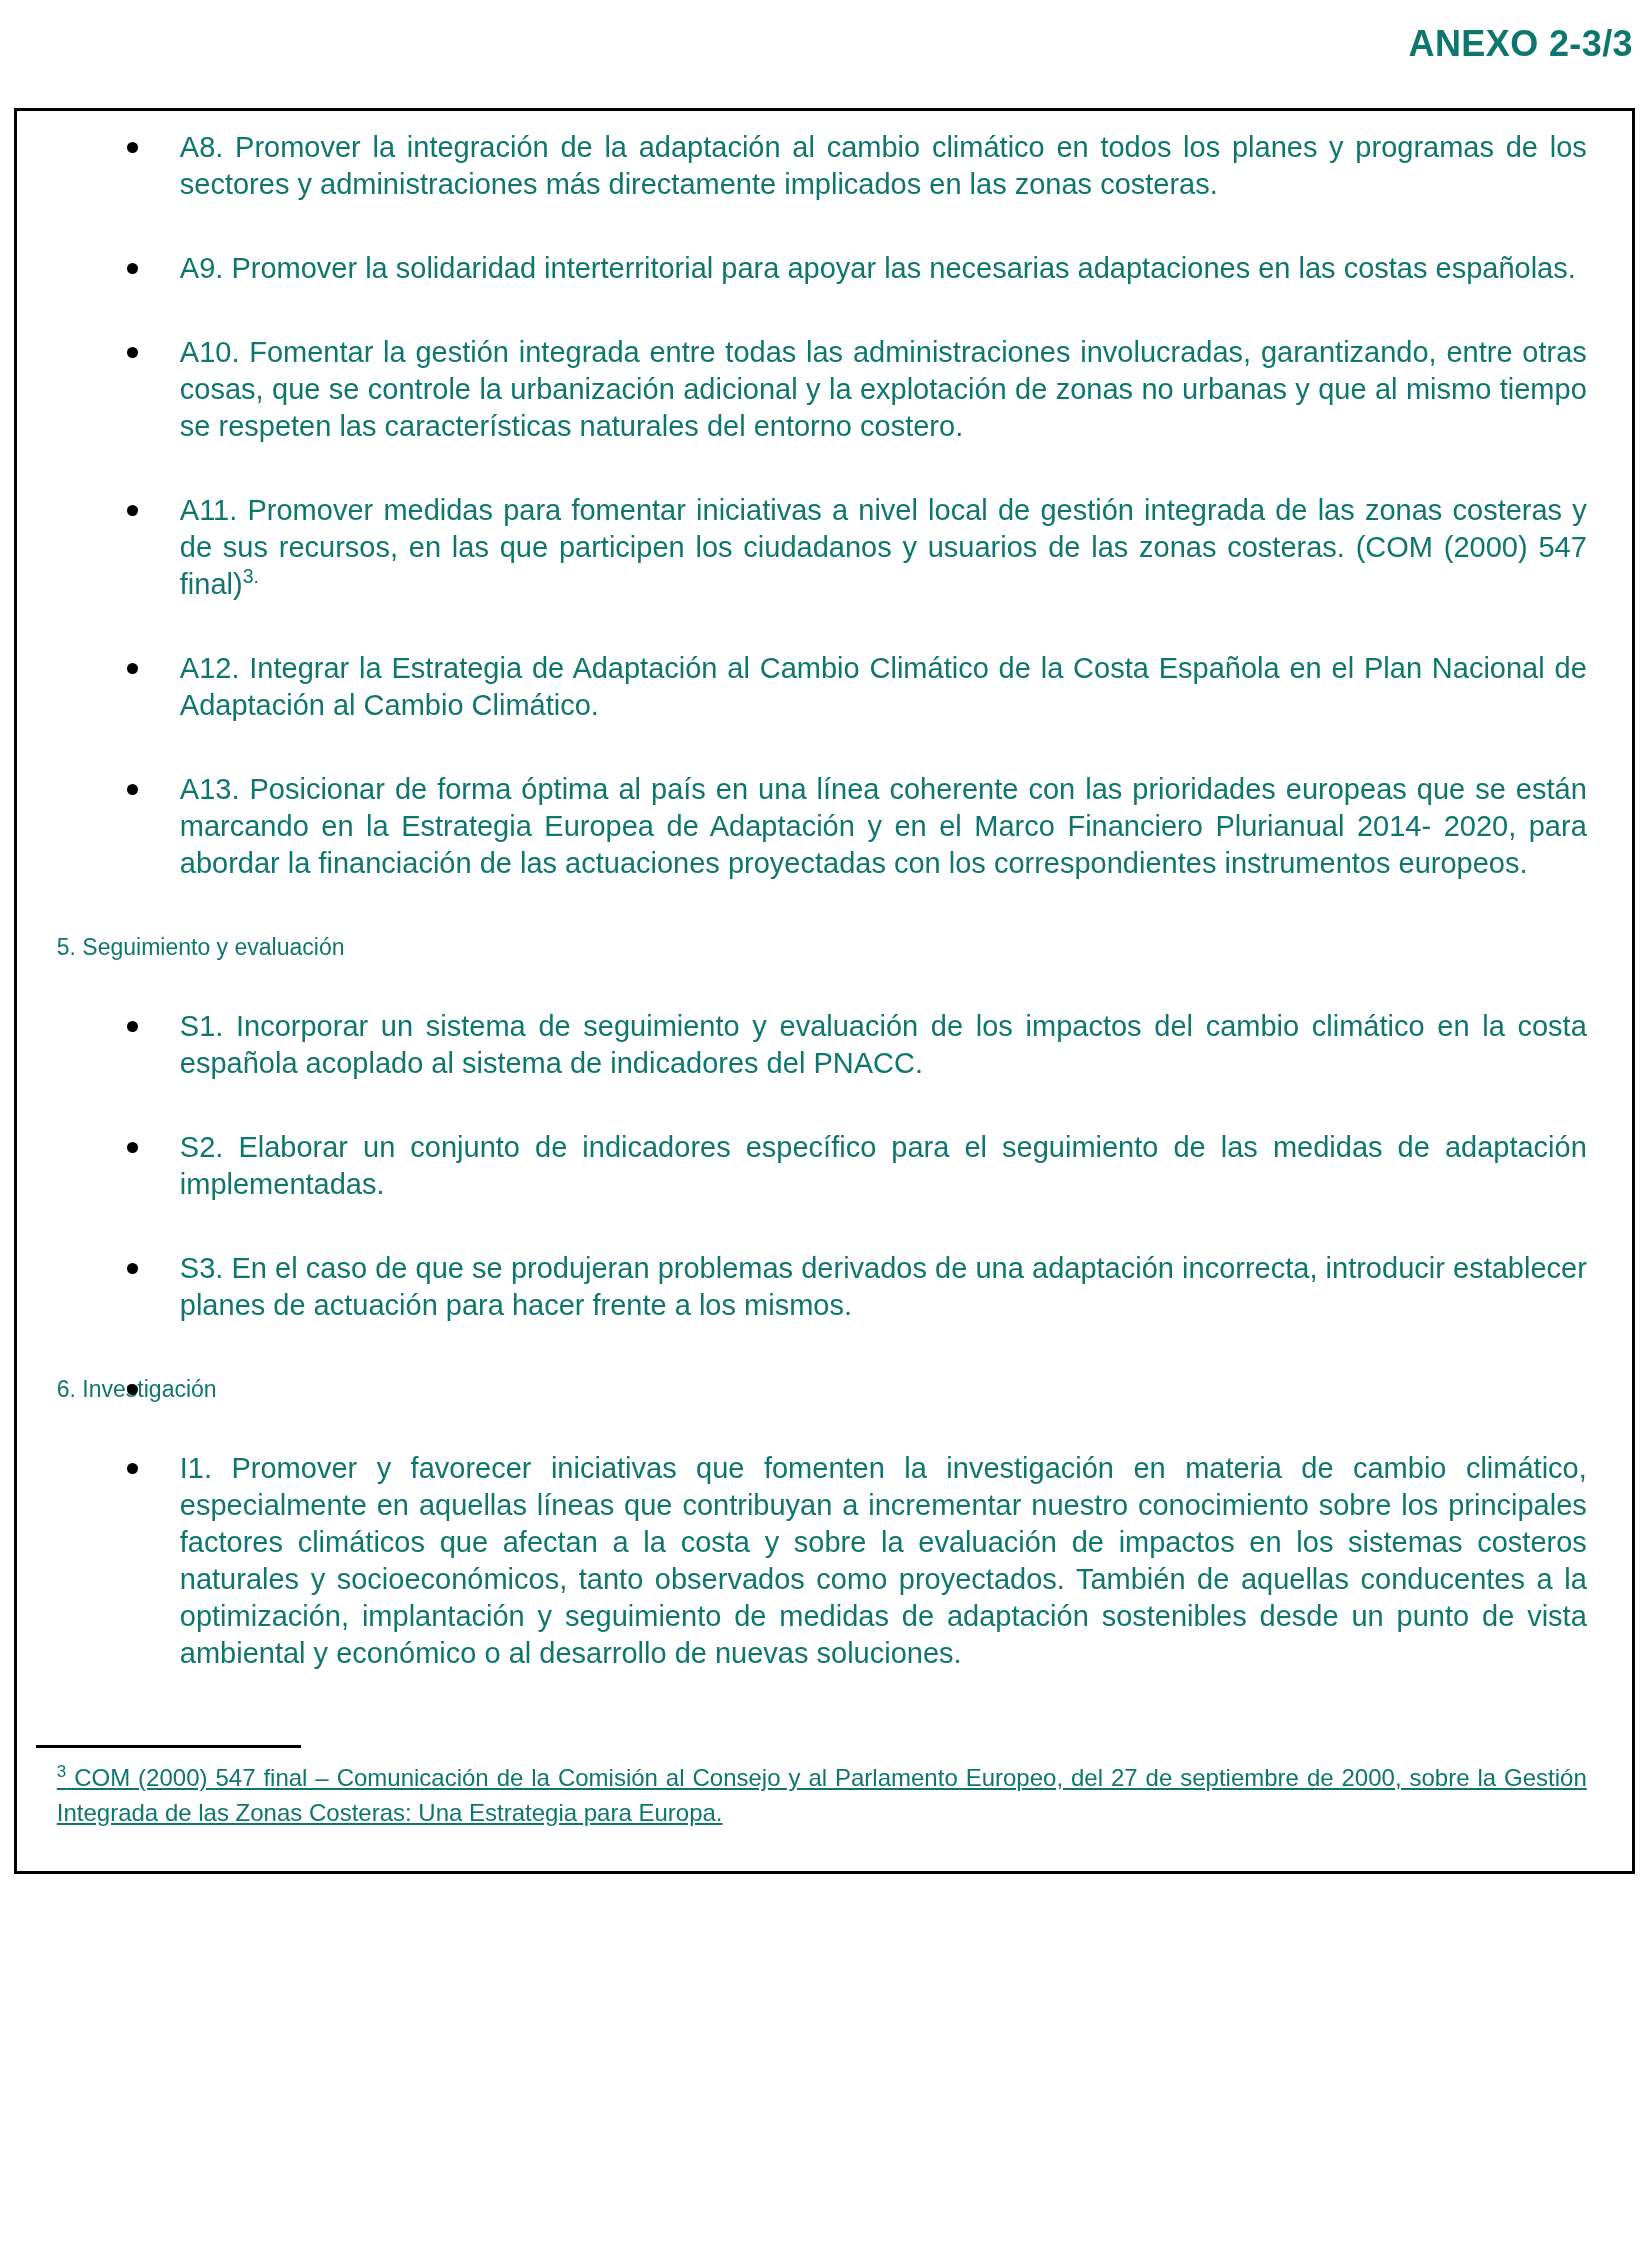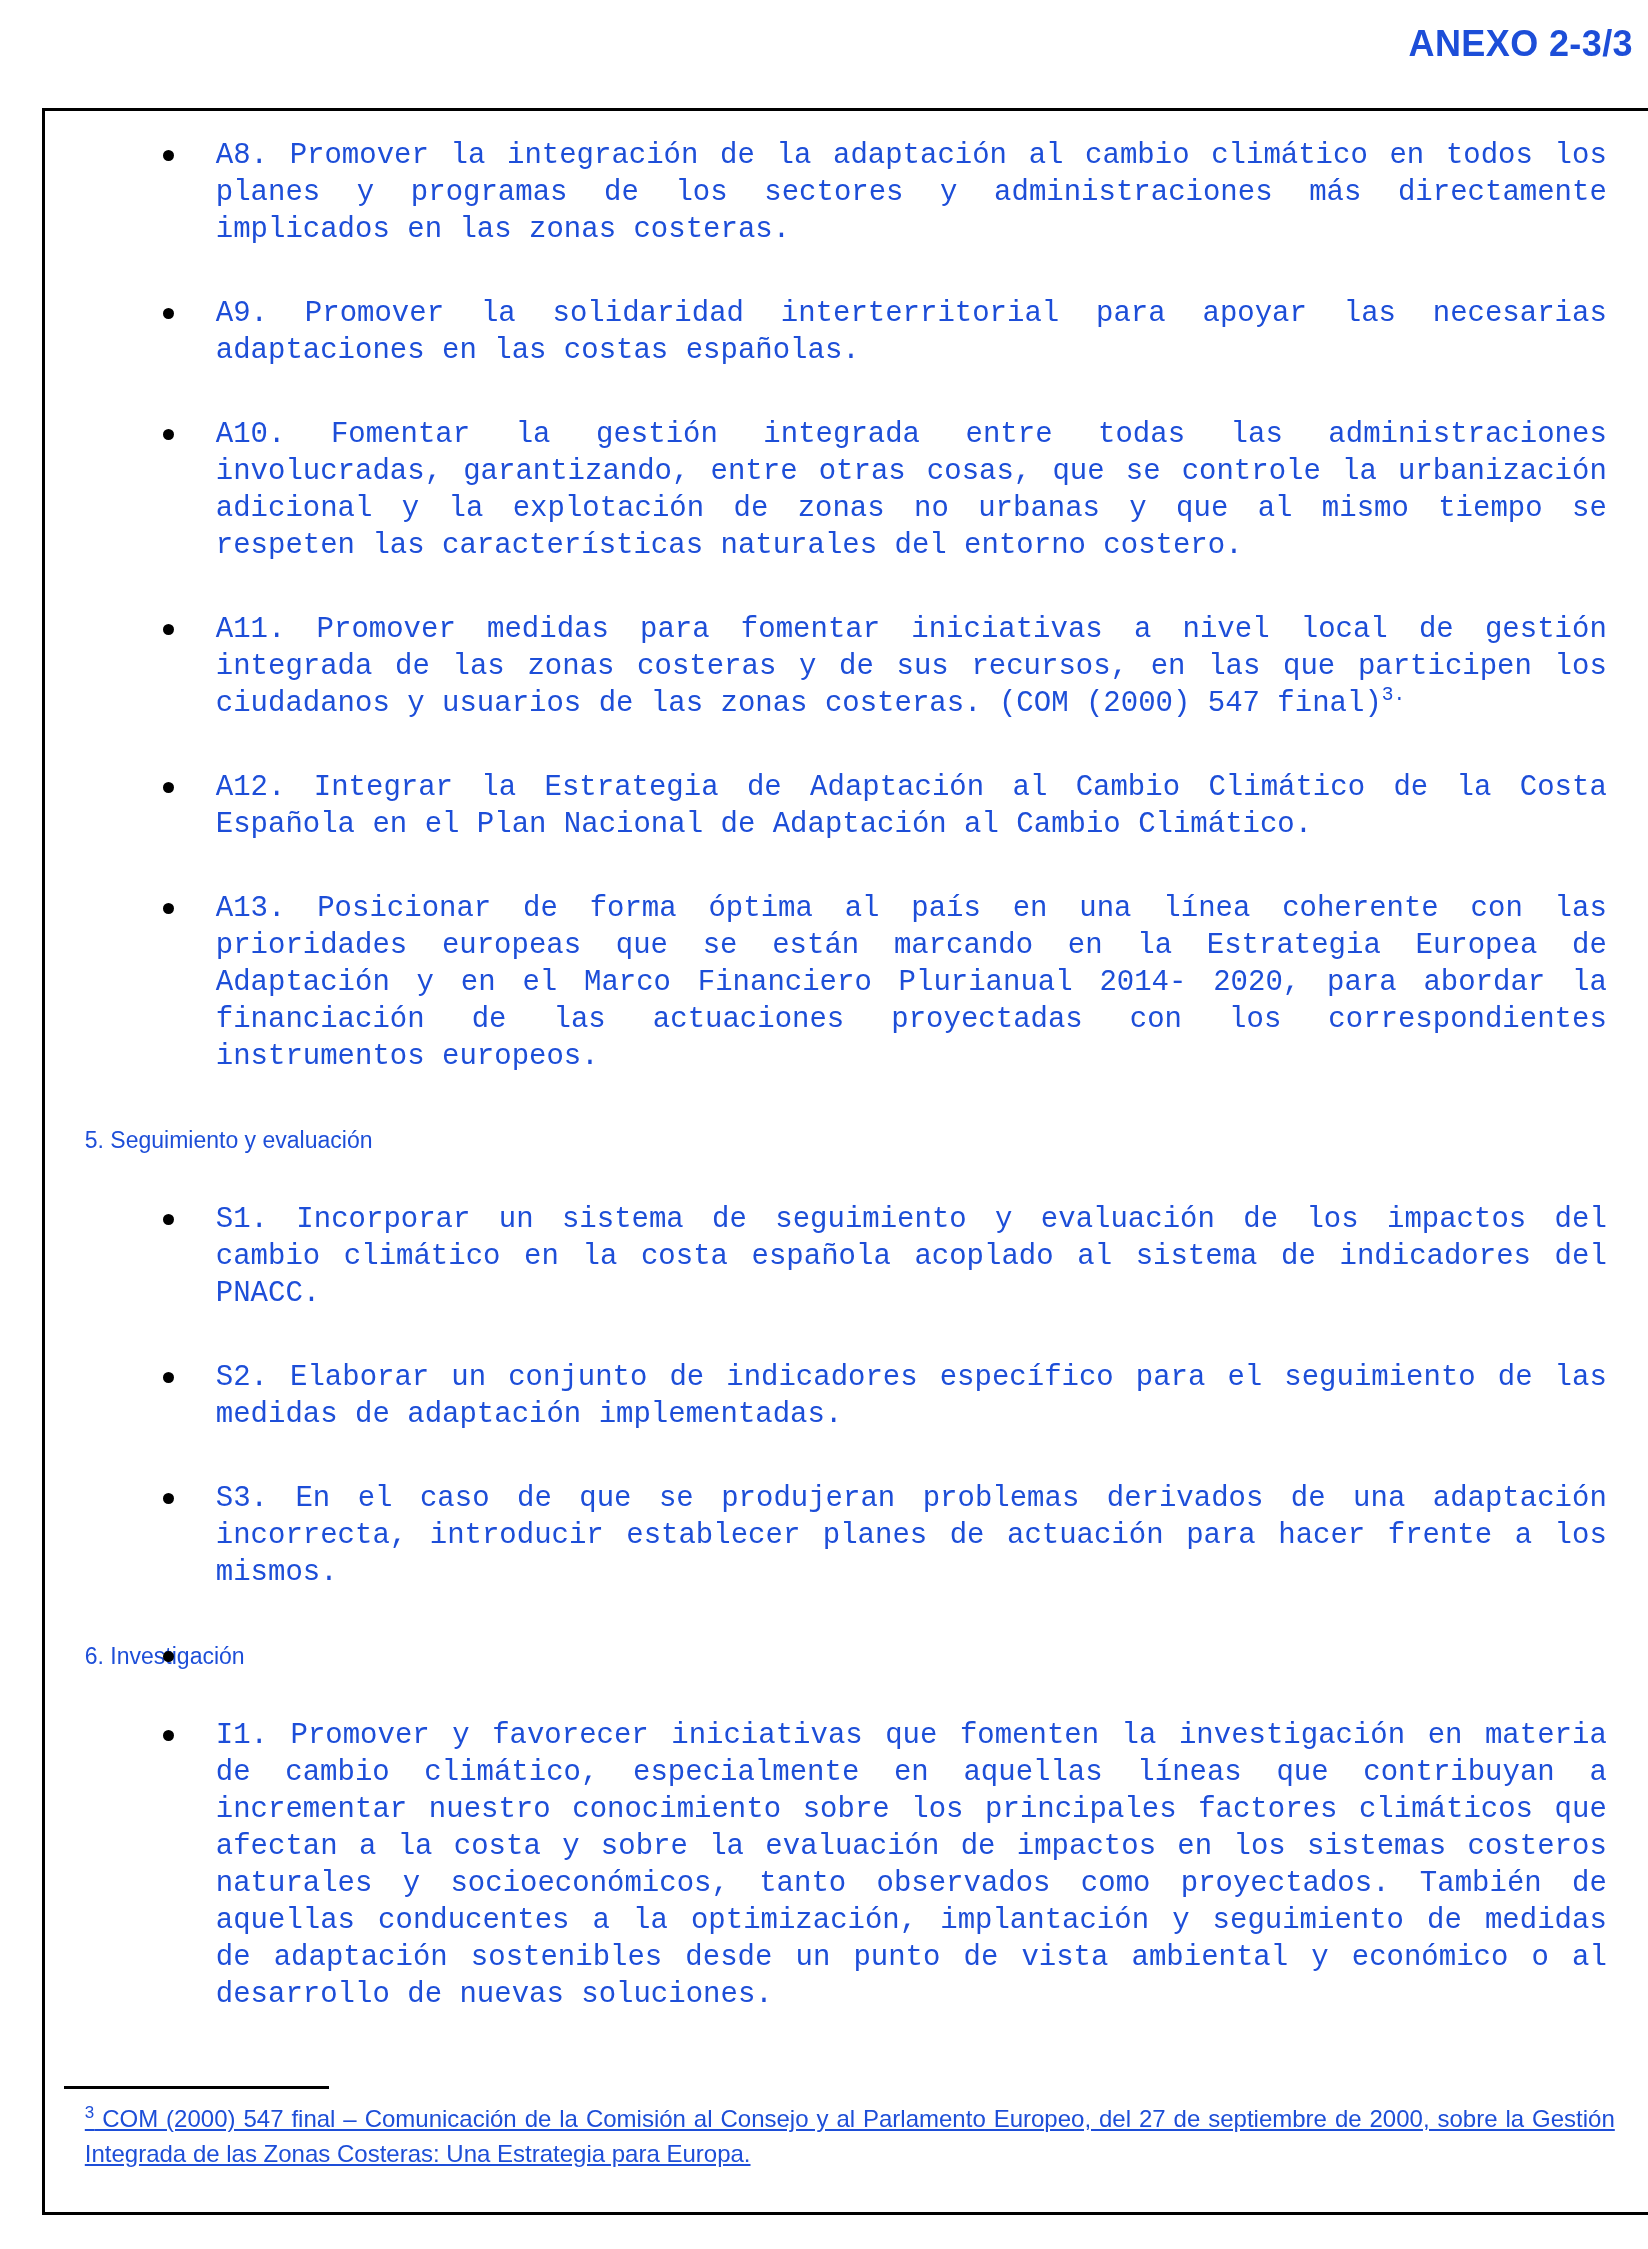--- a/index.html
+++ b/index.html
@@ -1,25 +1,24 @@
 <!DOCTYPE html>
 <html style="font-size:13px"><head>
 <meta charset="utf-8">
 <style>
   html, body { margin: 0; padding: 0; background: #ffffff; }
   .page {
     width: 1649px;
     height: 2250px;
     background: #ffffff;
-    color: #1d4ed8;
+    color: #0f766e;
     font-family: "Liberation Sans", "DejaVu Sans", sans-serif;
     position: relative;
     overflow: hidden;
     box-sizing: border-box;
-    padding-left: 28px;
   }
   .annex-header {
     padding: 24px 16px 0 0;
     text-align: right;
     font-weight: bold;
     font-size: 36px;
     line-height: 1.1;
     letter-spacing: 0.4px;
   }
   .frame {
@@ -27,21 +26,21 @@
     width: 1621px;
     border: 3.2px solid #000;
     box-sizing: border-box;
     background: #ffffff;
   }
   .content {
     padding: 18.6px 45px 41px 40px;
     font-size: 29px;
     line-height: 37px;
   }
-  ul.bullets { list-style: none; margin: 8px; padding: 0; font-family: Liberation Mono, monospace; }
+  ul.bullets { list-style: none; margin: 0; padding: 0; }
   ul.bullets li {
     position: relative;
     padding-left: 123px;
     margin-bottom: 47px;
     text-align: justify;
   }
   .dot {
     position: absolute;
     left: 70px;
     top: 13px;

